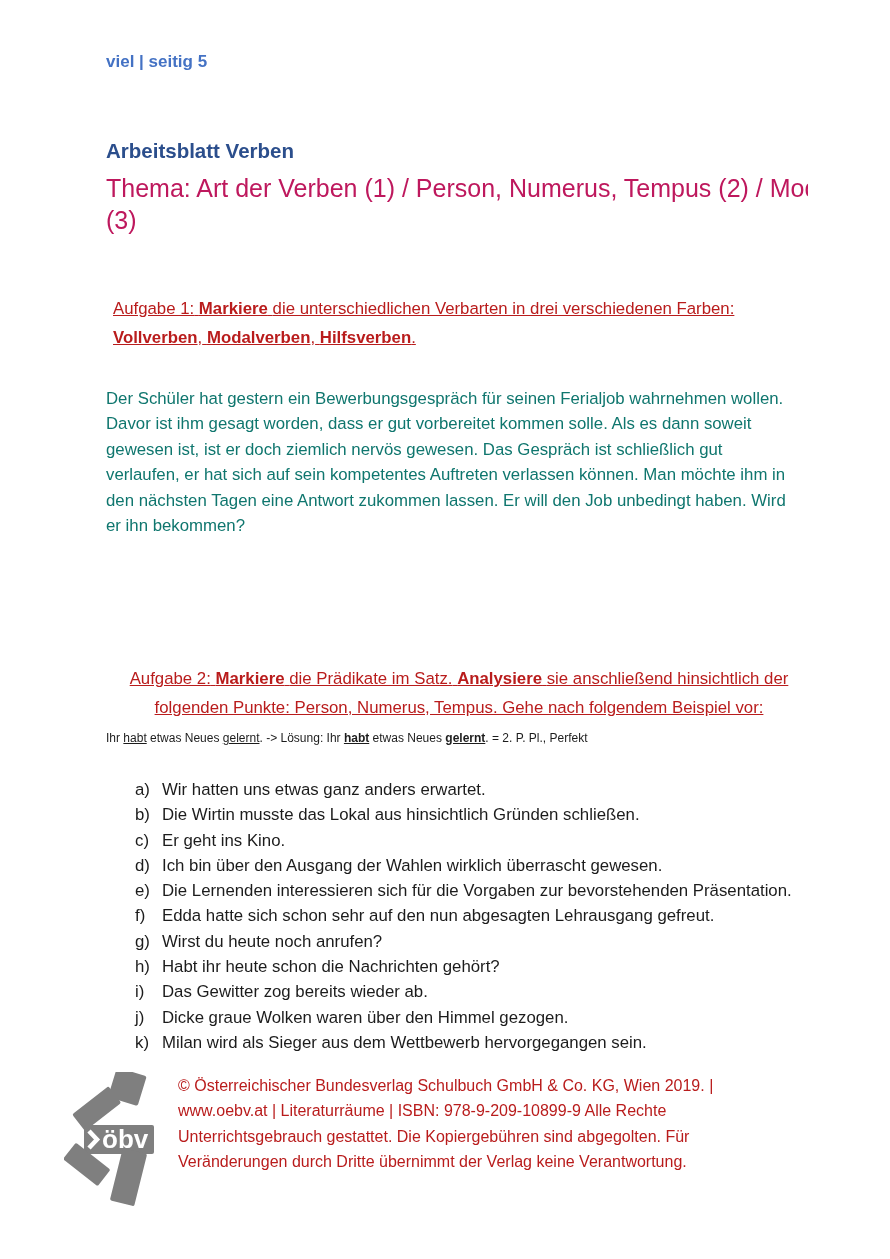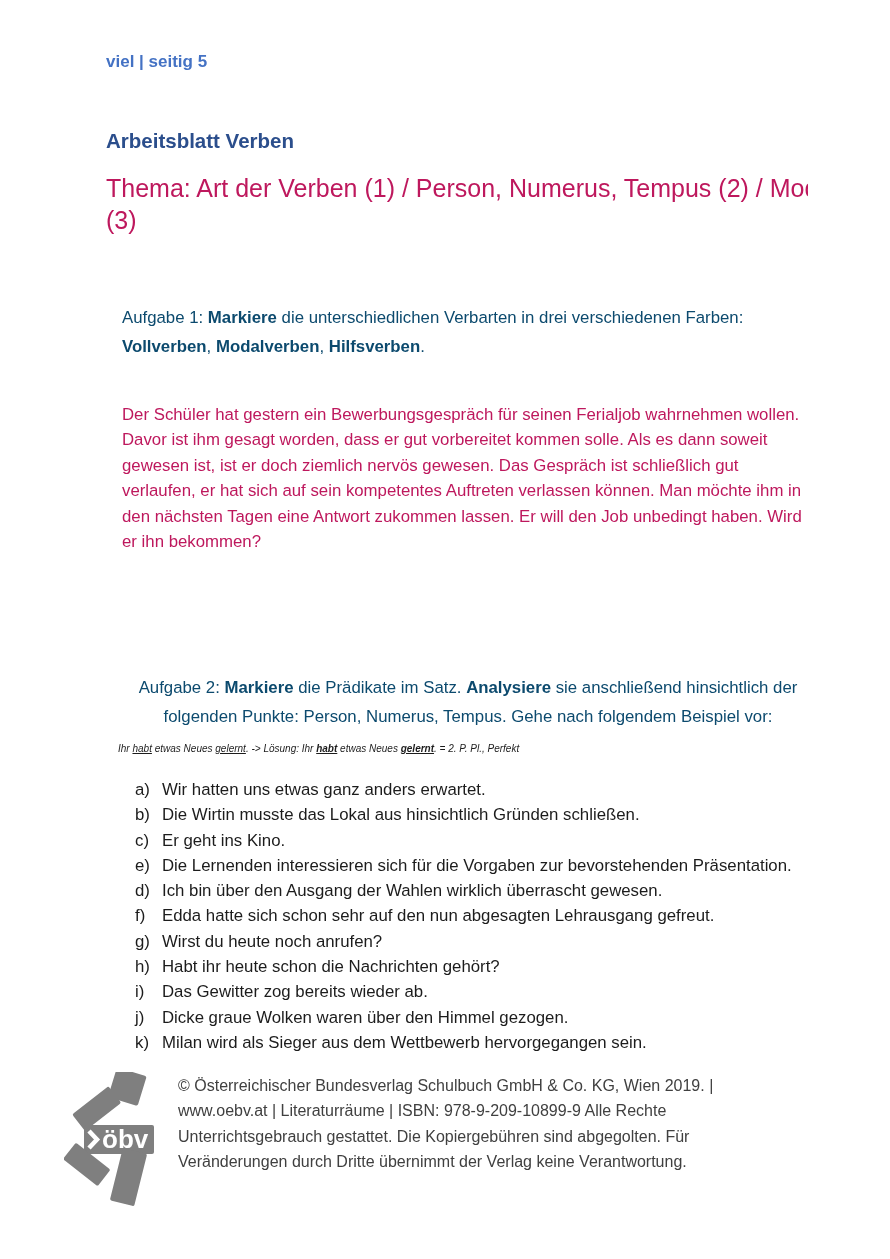--- a/index.html
+++ b/index.html
@@ -1,35 +1,35 @@
 <!DOCTYPE html>
 <html><head>
 <meta charset="utf-8">
 <style>
   html,body{margin:0;padding:0;background:#ffffff;}
   .page{position:relative;width:808px;height:1259px;background:#fff;overflow:hidden;
         font-family:"Liberation Sans",sans-serif;color:#1c1c1c;}
   .abs{position:absolute;left:106px;width:692px;}
   .series{top:52px;font-size:17px;font-weight:bold;color:#4472C4;}
-  .title{top:129px;margin:0;font-size:20.5px;font-weight:bold;color:#2B4E8C;}
+  .title{top:139px;margin:0;font-size:20.5px;font-weight:bold;color:#2B4E8C;}
   .subtitle{top:172px;margin:0;font-size:25px;line-height:32px;color:#be185d;white-space:nowrap;}
-  .task{margin:16px;font-size:16.8px;line-height:29px;color:#0c4a6e;}
+  .task{margin:7px;font-size:16.8px;line-height:29px;color:#b91c1c;text-decoration:underline;}
   .task1{top:287px;}
   .task2{top:657px;text-align:center;}
   .task b{font-weight:bold;}
-  .para{top:386px;margin:16px;font-size:16.8px;line-height:25.4px;color:#be185d;}
-  .example{top:731px;margin:12px;font-size:10px;font-style:italic;white-space:nowrap;color:#1c1c1c;}
+  .para{top:386px;margin:0;font-size:16.8px;line-height:25.4px;color:#0f766e;}
+  .example{top:731px;margin:0;font-size:12px;white-space:nowrap;color:#1c1c1c;}
   .example u, .example b u{text-decoration:underline;}
   .list{top:777px;}
   .list .row{white-space:nowrap;font-size:16.8px;line-height:25.3px;}
   .letter{display:inline-block;margin-left:29px;width:27px;}
   .footer{position:absolute;left:64px;top:1066px;display:flex;align-items:flex-start;}
   .logo{width:114px;flex:0 0 114px;}
   .logo svg{display:block;margin-top:6px;}
-  .copyright{font-size:16px;line-height:25.4px;padding-top:7px;white-space:nowrap;color:#404040;}
+  .copyright{font-size:16px;line-height:25.4px;padding-top:7px;white-space:nowrap;color:#b91c1c;}
 </style>
 </head>
 <body>
 
 <div class="page">
 
   <div class="abs series">viel | seitig 5</div>
 
   <h1 class="abs title">Arbeitsblatt Verben</h1>
 
@@ -66,22 +66,22 @@
     <span>-&gt; Lösung: Ihr</span>
     <b><u>habt</u></b>
     <span>etwas Neues</span>
     <b><u>gelernt</u></b><span>. = 2. P. Pl., Perfekt</span>
   </p>
 
   <div class="abs list">
     <div class="row"><span class="letter">a)</span><span>Wir hatten uns etwas ganz anders erwartet.</span></div>
     <div class="row"><span class="letter">b)</span><span>Die Wirtin musste das Lokal aus hinsichtlich Gründen schließen.</span></div>
     <div class="row"><span class="letter">c)</span><span>Er geht ins Kino.</span></div>
+    <div class="row"><span class="letter">d)</span><span>Ich bin über den Ausgang der Wahlen wirklich überrascht gewesen.</span></div>
     <div class="row"><span class="letter">e)</span><span>Die Lernenden interessieren sich für die Vorgaben zur bevorstehenden Präsentation.</span></div>
-    <div class="row"><span class="letter">d)</span><span>Ich bin über den Ausgang der Wahlen wirklich überrascht gewesen.</span></div>
     <div class="row"><span class="letter">f)</span><span>Edda hatte sich schon sehr auf den nun abgesagten Lehrausgang gefreut.</span></div>
     <div class="row"><span class="letter">g)</span><span>Wirst du heute noch anrufen?</span></div>
     <div class="row"><span class="letter">h)</span><span>Habt ihr heute schon die Nachrichten gehört?</span></div>
     <div class="row"><span class="letter">i)</span><span>Das Gewitter zog bereits wieder ab.</span></div>
     <div class="row"><span class="letter">j)</span><span>Dicke graue Wolken waren über den Himmel gezogen.</span></div>
     <div class="row"><span class="letter">k)</span><span>Milan wird als Sieger aus dem Wettbewerb hervorgegangen sein.</span></div>
   </div>
 
   <div class="footer">
     <div class="logo">

